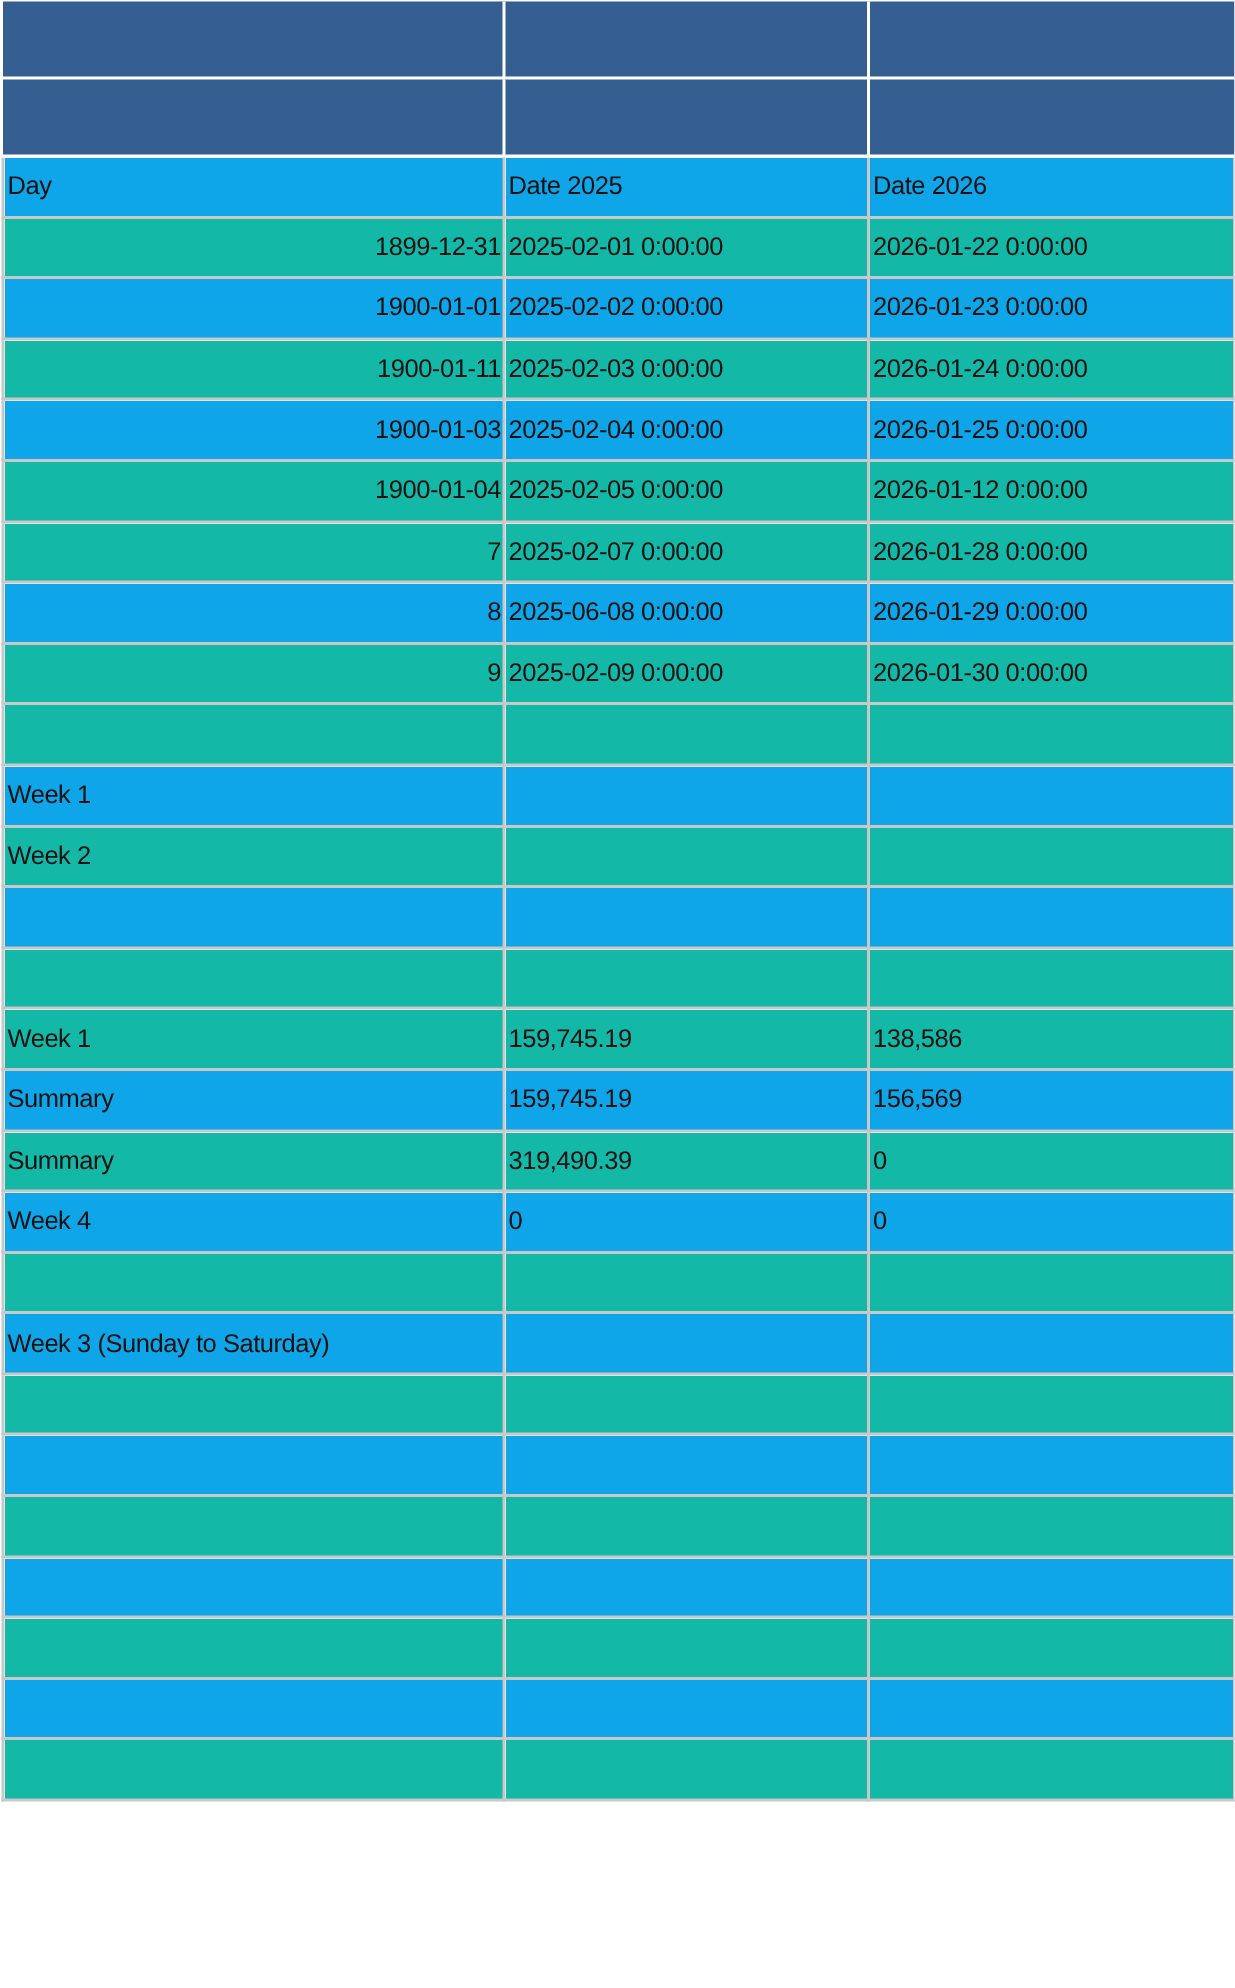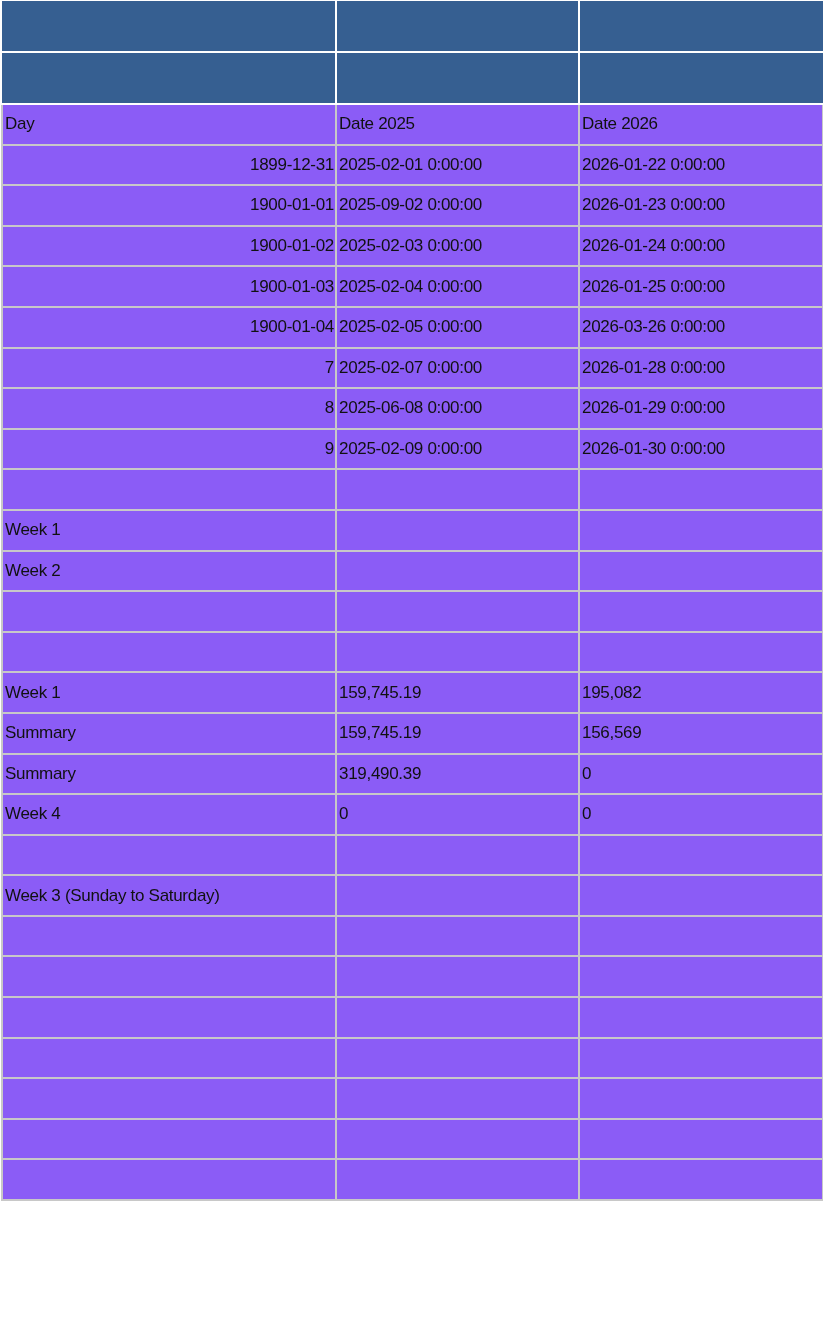--- a/index.html
+++ b/index.html
@@ -27,22 +27,22 @@
   tr.hdr td:last-child { border-right: 0; }
   tr.row td {
     height: 38.6px;
     border: 2px solid #c8c8c8;
     padding: 0 0 0 2px;
     white-space: nowrap;
     overflow: hidden;
     vertical-align: middle;
     letter-spacing: -0.3px;
   }
-  tr.row.alt td { background: #8b5cf6; }
-  tr.row:not(.alt) td { background: #8b5cf6; }
+  tr.row.alt td { background: #14b8a6; }
+  tr.row:not(.alt) td { background: #0ea5e9; }
   td.num { text-align: right; padding-right: 1px !important; padding-left: 0 !important; }
 </style>
 </head>
 <body>
 
 <table class="sheet">
   <colgroup>
     <col class="c1">
       <col class="c2">
       <col class="c3">
@@ -63,37 +63,37 @@
         <td>Date 2025</td>
         <td>Date 2026</td>
       </tr>
       <tr class="row alt">
         <td class="num">1899-12-31</td>
         <td>2025-02-01 0:00:00</td>
         <td>2026-01-22 0:00:00</td>
       </tr>
       <tr class="row">
         <td class="num">1900-01-01</td>
-        <td>2025-09-02 0:00:00</td>
+        <td>2025-02-02 0:00:00</td>
         <td>2026-01-23 0:00:00</td>
       </tr>
       <tr class="row alt">
-        <td class="num">1900-01-02</td>
+        <td class="num">1900-01-11</td>
         <td>2025-02-03 0:00:00</td>
         <td>2026-01-24 0:00:00</td>
       </tr>
       <tr class="row">
         <td class="num">1900-01-03</td>
         <td>2025-02-04 0:00:00</td>
         <td>2026-01-25 0:00:00</td>
       </tr>
       <tr class="row alt">
         <td class="num">1900-01-04</td>
         <td>2025-02-05 0:00:00</td>
-        <td>2026-03-26 0:00:00</td>
+        <td>2026-01-12 0:00:00</td>
       </tr>
       <tr class="row alt">
         <td class="num">7</td>
         <td>2025-02-07 0:00:00</td>
         <td>2026-01-28 0:00:00</td>
       </tr>
       <tr class="row">
         <td class="num">8</td>
         <td>2025-06-08 0:00:00</td>
         <td>2026-01-29 0:00:00</td>
@@ -124,21 +124,21 @@
         <td></td>
       </tr>
       <tr class="row alt">
         <td></td>
         <td></td>
         <td></td>
       </tr>
       <tr class="row alt">
         <td>Week 1</td>
         <td>159,745.19</td>
-        <td>195,082</td>
+        <td>138,586</td>
       </tr>
       <tr class="row">
         <td>Summary</td>
         <td>159,745.19</td>
         <td>156,569</td>
       </tr>
       <tr class="row alt">
         <td>Summary</td>
         <td>319,490.39</td>
         <td>0</td>

